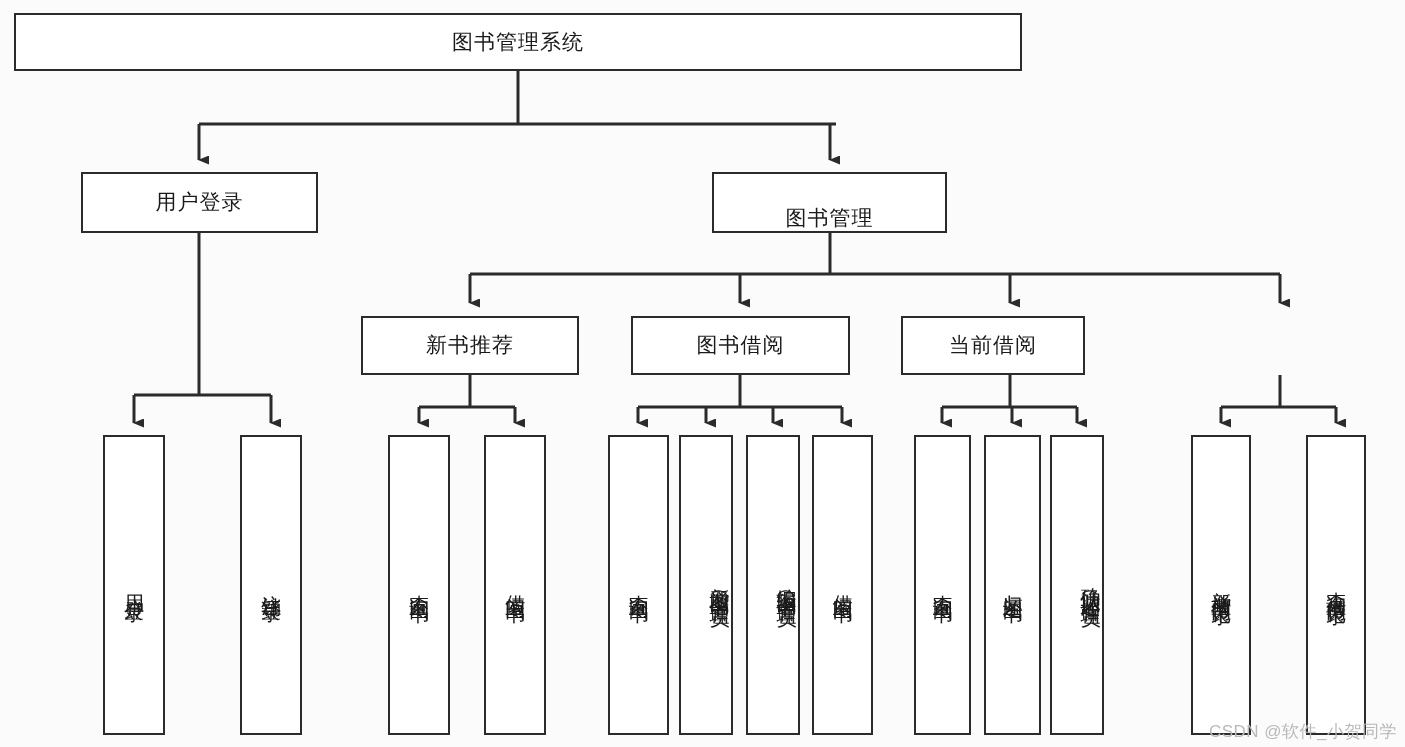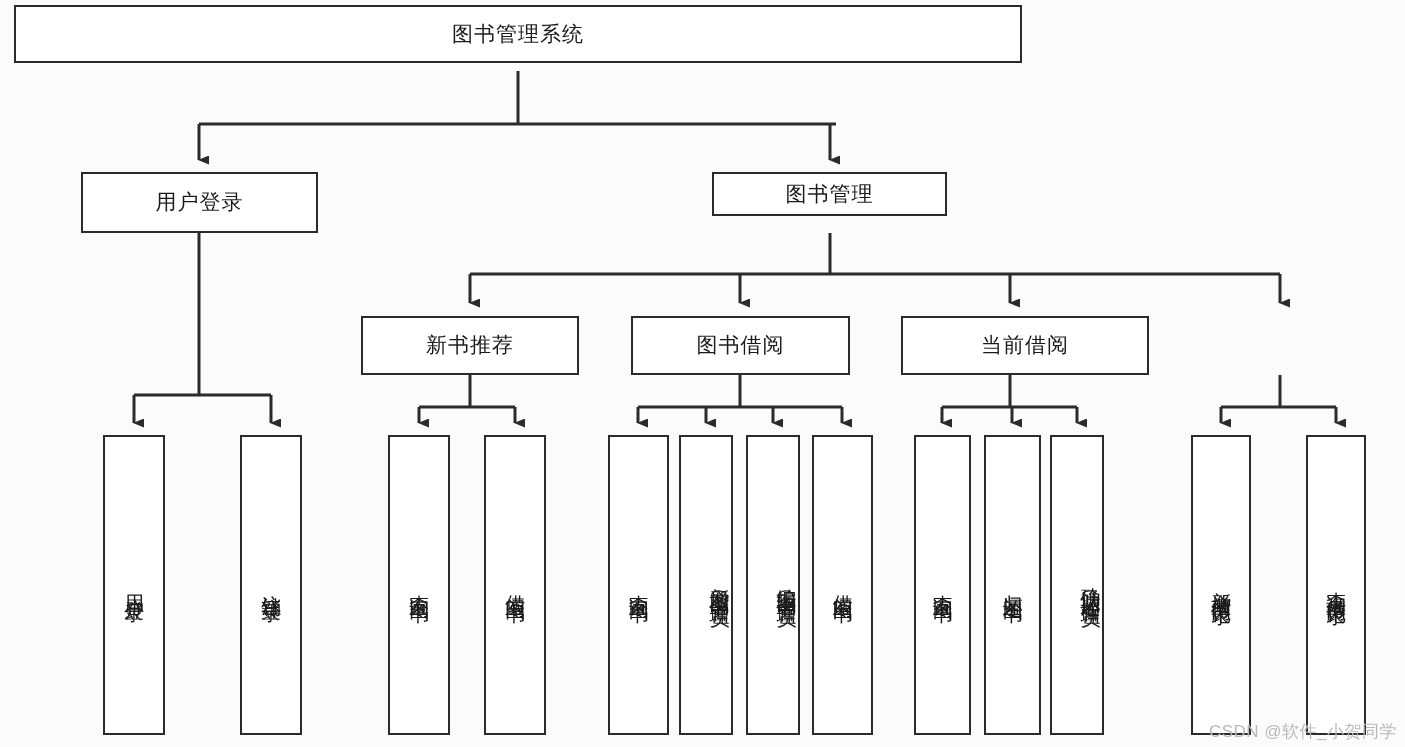--- a/index.html
+++ b/index.html
@@ -119,38 +119,38 @@
       <path d="M1012,407 L1012,423" marker-end="url(#arrowhead)"></path>
       <path d="M1077,407 L1077,423" marker-end="url(#arrowhead)"></path>
 
       <path d="M1280,375 L1280,407"></path>
       <path d="M1221,407 L1336,407"></path>
       <path d="M1221,407 L1221,423" marker-end="url(#arrowhead)"></path>
       <path d="M1336,407 L1336,423" marker-end="url(#arrowhead)"></path>
     </g>
   </svg>
 
-  <div class="node horiz" style="left:14px; top:5px; width:1008px; height:58px;">
+  <div class="node horiz" style="left:14px; top:13px; width:1008px; height:58px;">
     <span class="node-label">图书管理系统</span>
   </div>
 
   <div class="node horiz" style="left:81px; top:172px; width:237px; height:61px;">
     <span class="node-label">用户登录</span>
   </div>
-  <div class="node horiz" style="left:712px; top:172px; width:235px; height:44px;">
+  <div class="node horiz" style="left:712px; top:172px; width:235px; height:61px;align-items:flex-end;">
     <span class="node-label">图书管理</span>
   </div>
 
   <div class="node horiz" style="left:631px; top:316px; width:219px; height:59px;">
     <span class="node-label">图书借阅</span>
   </div>
   <div class="node horiz" style="left:361px; top:316px; width:218px; height:59px;">
     <span class="node-label">新书推荐</span>
   </div>
-  <div class="node horiz" style="left:901px; top:316px; width:248px; height:59px;">
+  <div class="node horiz" style="left:901px; top:316px; width:184px; height:59px;">
     <span class="node-label">当前借阅</span>
   </div>
 
   <div class="node vert mid-align" style="left:103px; top:435px; width:62px; height:300px;">
     <span class="node-label">用户登录</span>
   </div>
   <div class="node vert mid-align" style="left:240px; top:435px; width:62px; height:300px;">
     <span class="node-label">注销登录</span>
   </div>
 

